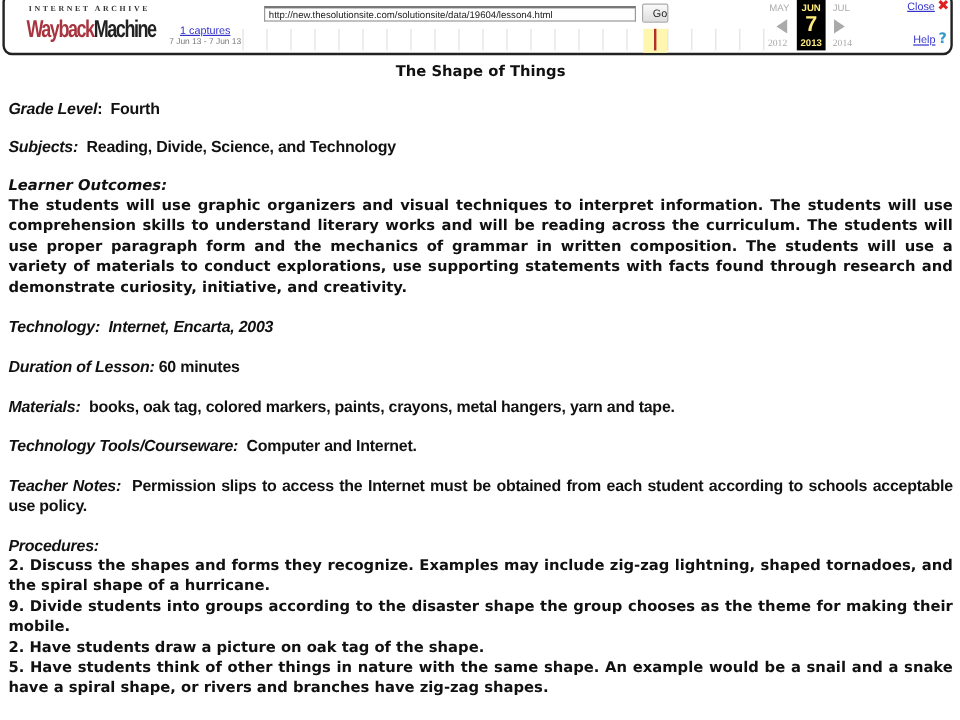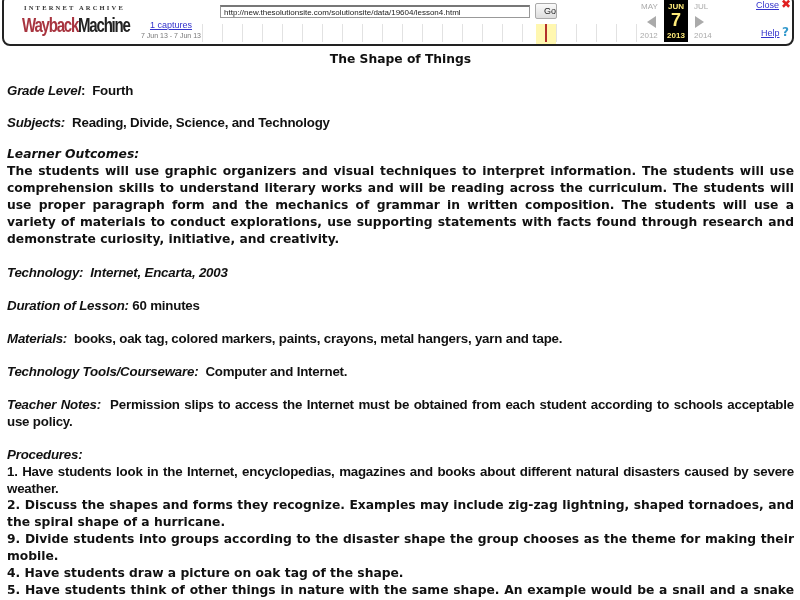--- a/index.html
+++ b/index.html
@@ -18,21 +18,21 @@
   .url-input { position:absolute; left:216px; top:9px; width:310px; height:13px; border:1px solid #999; border-top:2px solid #777; font-family:"Liberation Sans", sans-serif; font-size:8px; padding:0 3px; box-sizing:border-box; line-height:11px; color:#222; background:#fff; }
   .go-btn { position:absolute; left:531px; top:7px; width:22px; height:16px; border:1px solid #aaa; background:linear-gradient(#fafafa,#ddd); font-family:"Liberation Sans", sans-serif; font-size:9px; text-align:right; line-height:15px; box-sizing:border-box; border-radius:2px; color:#222; }
 
   .timeline { position:absolute; left:198px; top:26px; width:440px; height:22px; }
   .tick { position:absolute; top:2px; width:1px; height:18px; background:#e2e2e2; }
   .highlight-col { position:absolute; left:334px; top:2px; width:20px; height:20px; background:#fff7b0; }
   .capture-mark { position:absolute; left:343px; top:2px; width:2px; height:18px; background:#b3302a; }
 
   .cal { position:absolute; left:634px; top:0; width:90px; height:48px; }
   .cal .m { position:absolute; font-family:"Liberation Sans", sans-serif; font-size:8px; color:#aaa; }
-  .cal .y { position:absolute; font-family:Liberation Sans, sans-serif; font-size:8px; color:#aaa; }
+  .cal .y { position:absolute; font-family:Liberation Serif, serif; font-size:8px; color:#aaa; }
   .cal .cur { position:absolute; left:26px; top:0; width:24px; height:46px; background:#000; }
   .cal .cur .m2 { position:absolute; left:0; width:24px; text-align:center; top:6px; font-family:"Liberation Sans", sans-serif; font-size:8px; font-weight:bold; color:#ffeb7a; }
   .cal .cur .d { position:absolute; left:0; width:24px; text-align:center; top:14px; font-family:"Liberation Sans", sans-serif; font-size:18px; font-weight:bold; color:#ffeb7a; }
   .cal .cur .y2 { position:absolute; left:0; width:24px; text-align:center; top:35px; font-family:"Liberation Sans", sans-serif; font-size:8px; font-weight:bold; color:#ffeb7a; }
   .arrow-left { position:absolute; left:9px; top:20px; width:0; height:0; border-top:6px solid transparent; border-bottom:6px solid transparent; border-right:9px solid #aaa; }
   .arrow-right { position:absolute; left:57px; top:20px; width:0; height:0; border-top:6px solid transparent; border-bottom:6px solid transparent; border-left:9px solid #aaa; }
 
   .close-link { position:absolute; left:752px; top:4px; font-family:"Liberation Sans", sans-serif; font-size:9px; color:#33c; text-decoration:underline; }
   .close-x { position:absolute; left:777px; top:1px; font-family:"DejaVu Sans", sans-serif; font-size:12px; color:#e02020; font-weight:bold; }
   .help-link { position:absolute; left:757px; top:32px; font-family:"Liberation Sans", sans-serif; font-size:9px; color:#33c; text-decoration:underline; }
@@ -124,19 +124,18 @@
 
   <p class="para cond" style="margin-top:16px"><span class="lbl">Duration of Lesson:</span> <span>60 minutes</span></p>
 
   <p class="para cond" style="margin-top:16px"><span class="lbl">Materials:</span>&nbsp; <span>books, oak tag, colored markers, paints, crayons, metal hangers, yarn and tape.</span></p>
 
   <p class="para cond" style="margin-top:16px"><span class="lbl">Technology Tools/Courseware:</span>&nbsp; <span>Computer and Internet.</span></p>
 
   <p class="para cond justify" style="margin-top:16px"><span class="lbl">Teacher Notes:</span>&nbsp; <span>Permission slips to access the Internet must be obtained from each student according to schools acceptable use policy.</span></p>
 
   <p class="para cond" style="margin-top:16px"><span class="lbl">Procedures:</span></p>
-  <p class="para cond justify">1.  Have students look in the Internet, encyclopedias, magazines and books about different natural disasters caused by severe weather.</p>
   <p class="para justify">2.  Discuss the shapes and forms they recognize.  Examples may include zig-zag lightning, shaped tornadoes, and the spiral shape of a hurricane.</p>
   <p class="para justify">9.  Divide students into groups according to the disaster shape the group chooses as the theme for making their mobile.</p>
-  <p class="para">4.  Have students  draw a picture on oak tag of the shape.</p>
+  <p class="para">2.  Have students  draw a picture on oak tag of the shape.</p>
   <p class="para justify">5.  Have students think of other things in nature with the same shape. An example would be a snail and a snake have a spiral shape, or rivers and branches have zig-zag shapes.</p>
 
 </div>
 
 </body></html>

